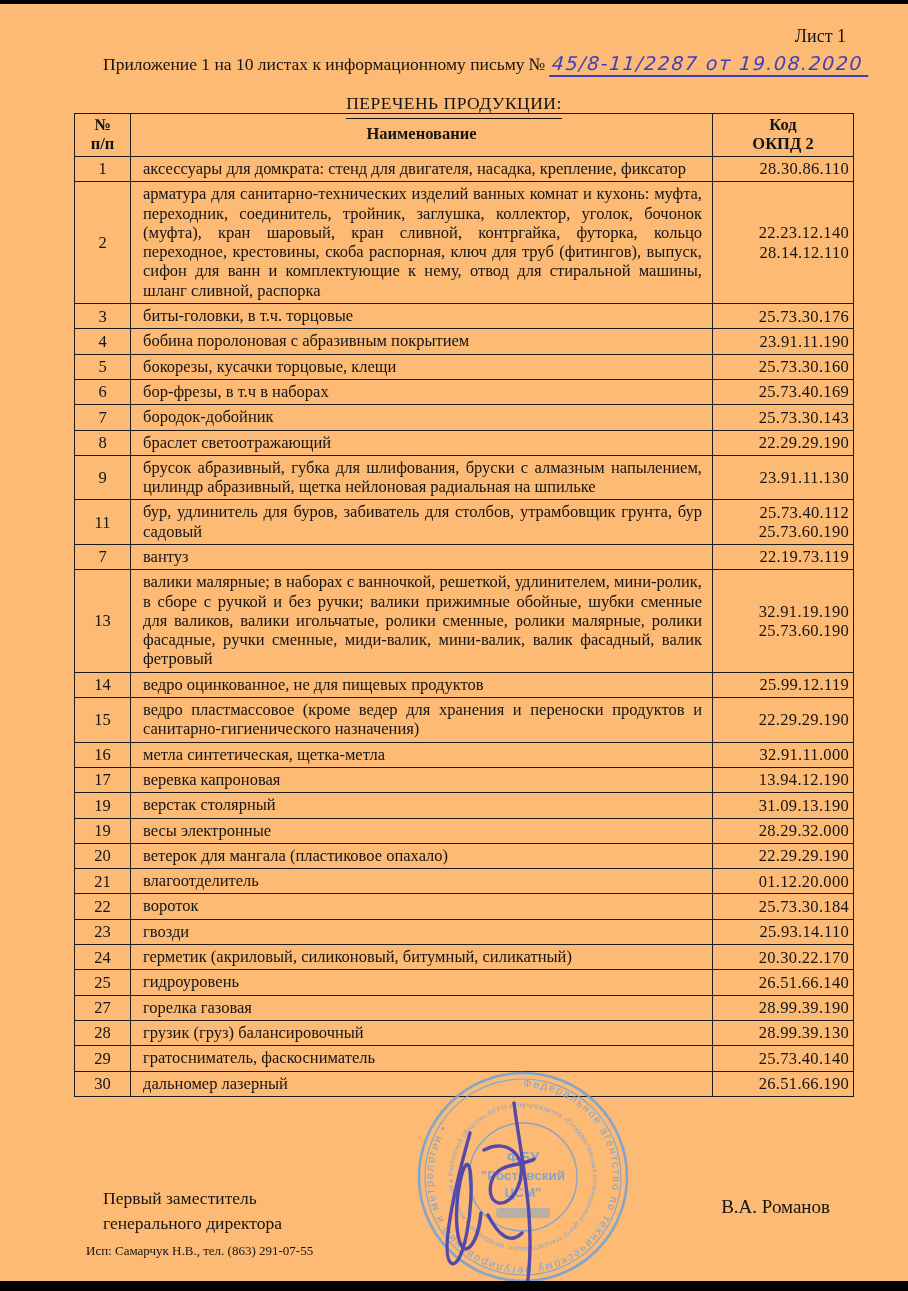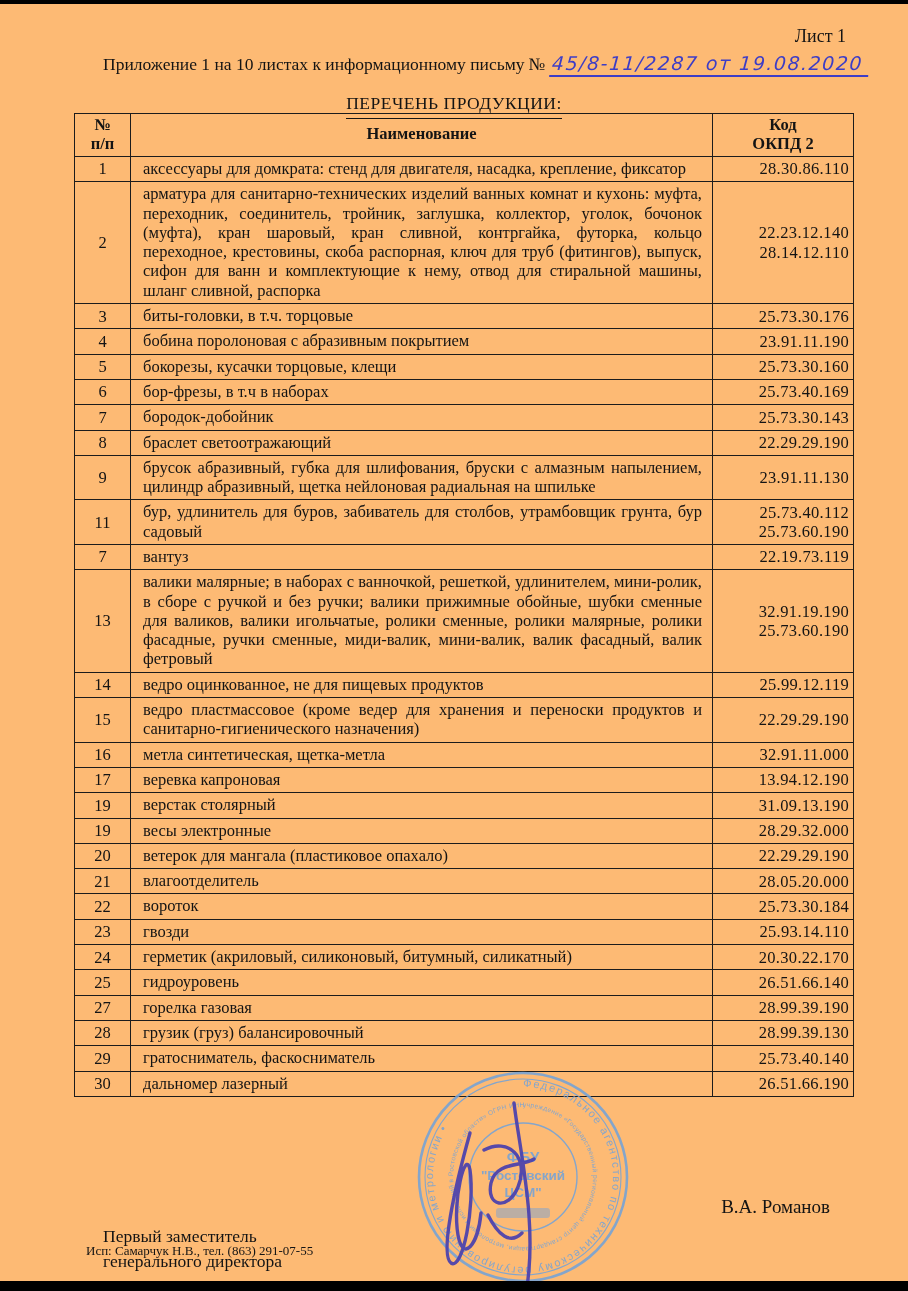--- a/index.html
+++ b/index.html
@@ -60,21 +60,21 @@
   table.products th {
     font-weight:bold; text-align:center; padding:2px 2px;
     line-height:1.15;
   }
   td.cell-num  { text-align:center; font-size:17px; padding:1px 2px; }
   td.cell-name { text-align:justify; padding:2px 10px 3px 12px; }
   td.cell-code { vertical-align:top; padding:2px 4px 2px 15px; font-size:17px; letter-spacing:0.3px; }
   td.cell-code .code-line { display:block;text-align:right; }
 
   .footer-signer {
-    position:absolute; top:1224px; left:103px;
+    position:absolute; top:1186px; left:103px;
     font-size:17.5px; line-height:1.45;
   }
   .footer-name {
     position:absolute; top:1196px; right:78px;
     font-size:19px;
   }
   .footer-executor {
     position:absolute; top:1243px; left:86px;
     font-size:13px;
   }
@@ -262,21 +262,21 @@
           <td class="cell-num">20</td>
           <td class="cell-name">ветерок для мангала (пластиковое опахало)</td>
           <td class="cell-code">
             <span class="code-line">22.29.29.190</span>
           </td>
         </tr>
         <tr>
           <td class="cell-num">21</td>
           <td class="cell-name">влагоотделитель</td>
           <td class="cell-code">
-            <span class="code-line">28.05.20.000</span>
+            <span class="code-line">01.12.20.000</span>
           </td>
         </tr>
         <tr>
           <td class="cell-num">22</td>
           <td class="cell-name">вороток</td>
           <td class="cell-code">
             <span class="code-line">25.73.30.184</span>
           </td>
         </tr>
         <tr>

